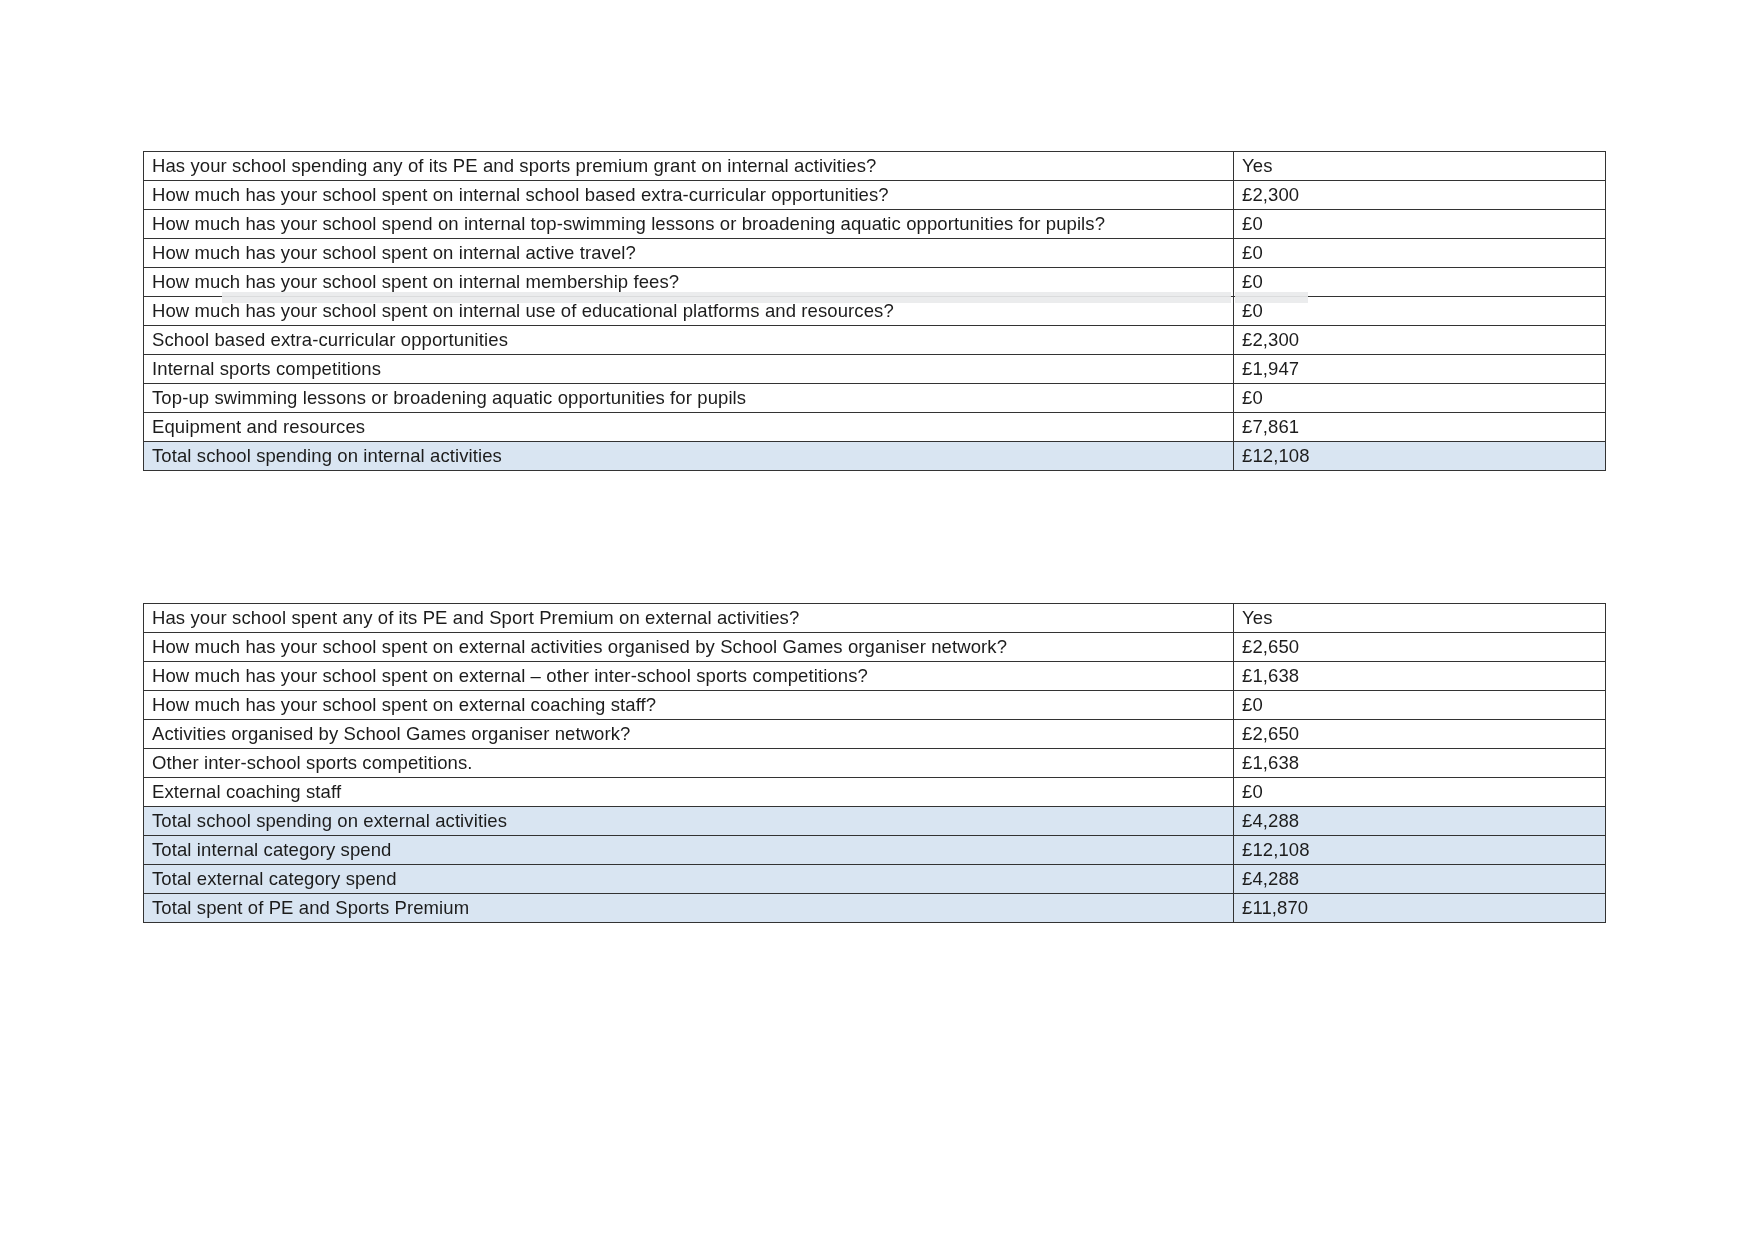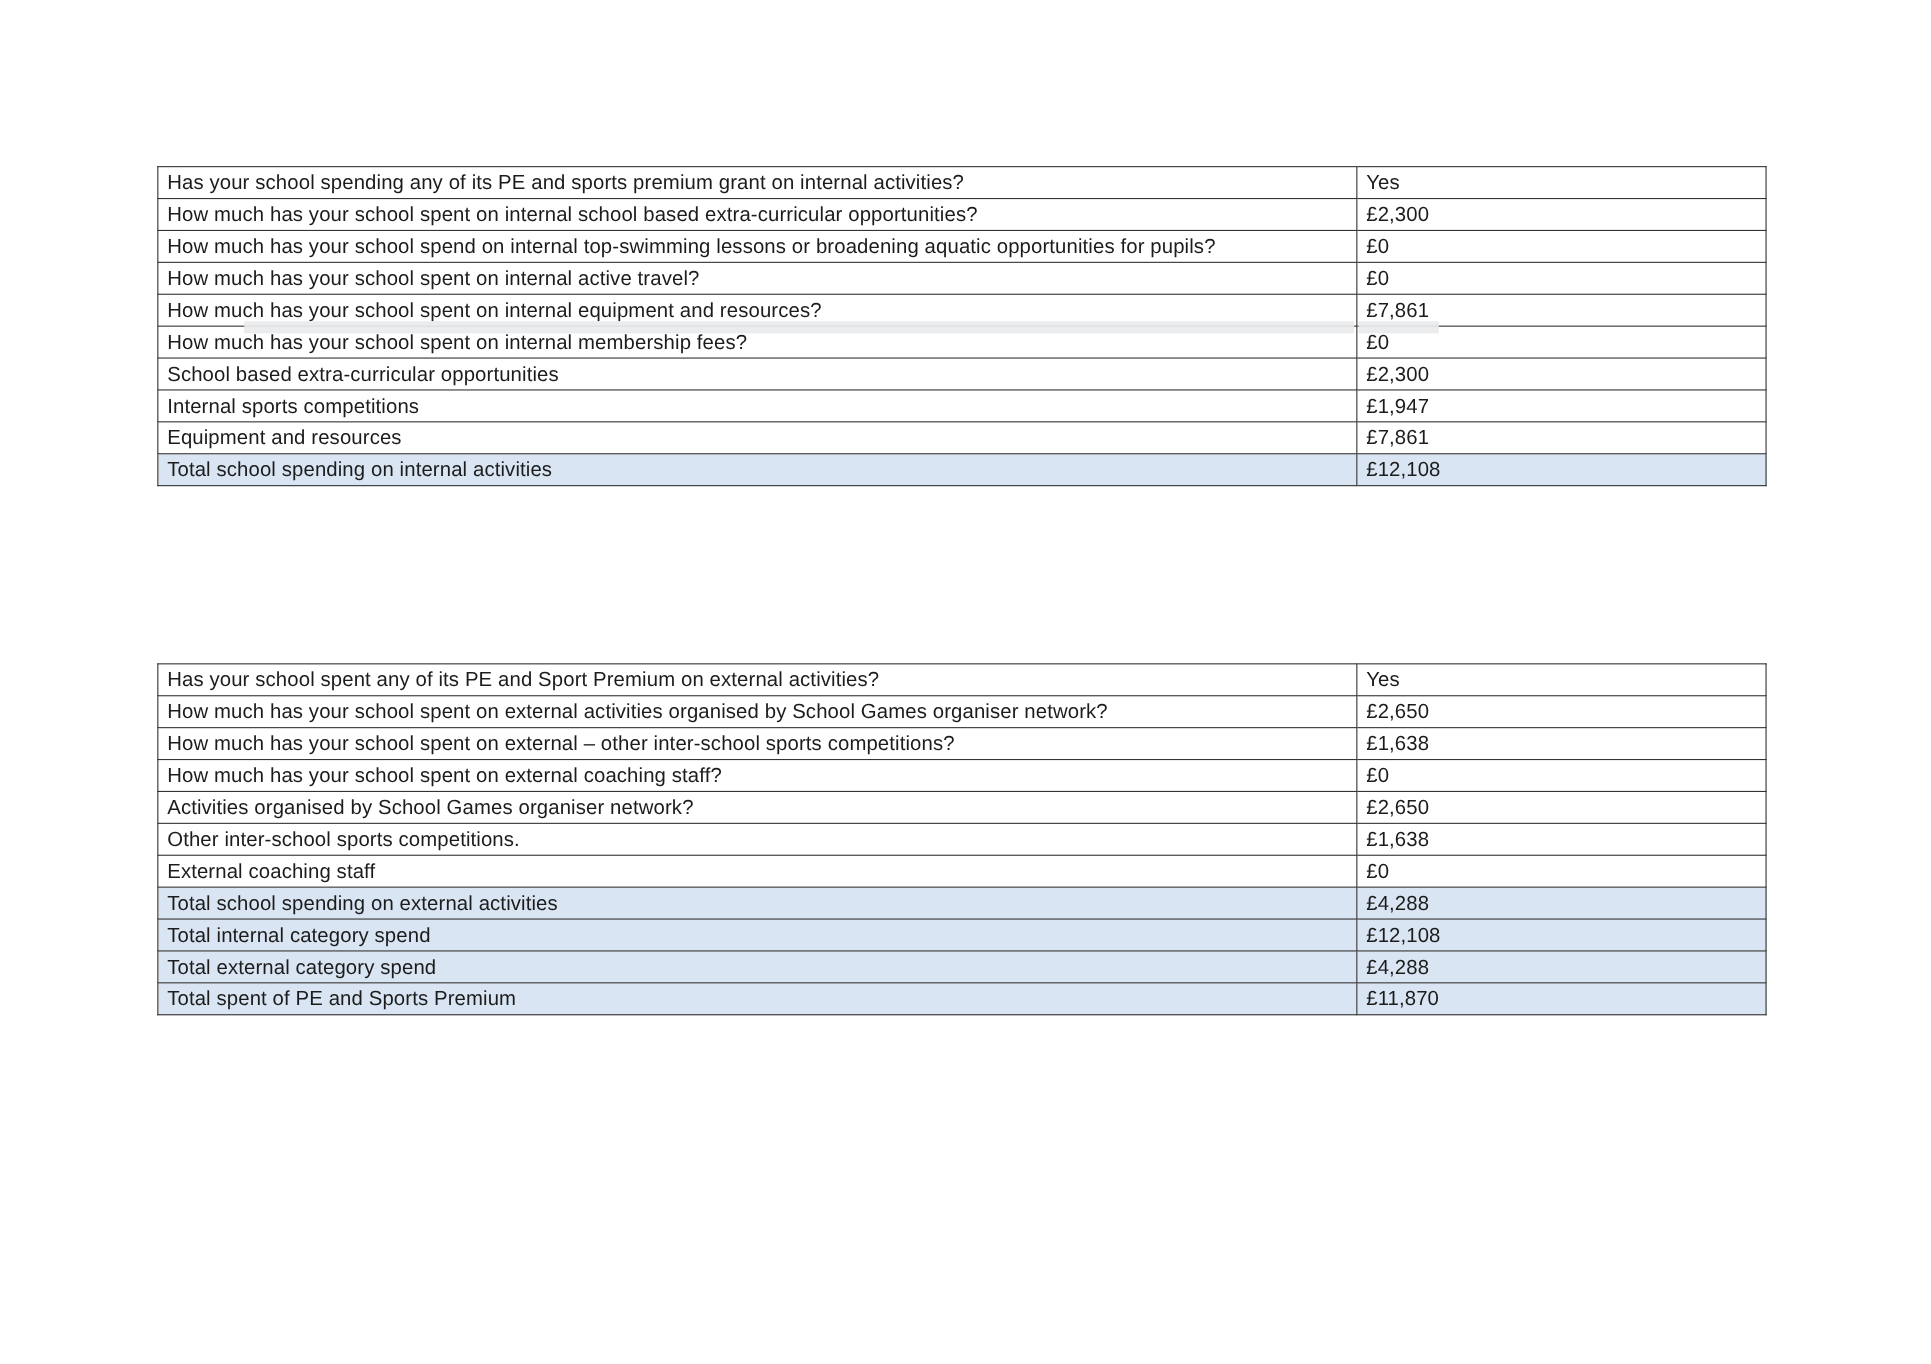--- a/index.html
+++ b/index.html
@@ -71,34 +71,38 @@
     </tr>
     <tr>
       <td class="q">How much has your school spend on internal top-swimming lessons or broadening aquatic opportunities for pupils?</td>
       <td class="v">£0</td>
     </tr>
     <tr>
       <td class="q">How much has your school spent on internal active travel?</td>
       <td class="v">£0</td>
     </tr>
     <tr>
-      <td class="q">How much has your school spent on internal equipment and resources?</td>
-      <td class="v">£7,861</td>
+      <td class="q">How much has your school spent on internal membership fees?</td>
+      <td class="v">£0</td>
     </tr>
     <tr>
-      <td class="q">How much has your school spent on internal membership fees?</td>
+      <td class="q">How much has your school spent on internal use of educational platforms and resources?</td>
       <td class="v">£0</td>
     </tr>
     <tr>
       <td class="q">School based extra-curricular opportunities</td>
       <td class="v">£2,300</td>
     </tr>
     <tr>
       <td class="q">Internal sports competitions</td>
       <td class="v">£1,947</td>
+    </tr>
+    <tr>
+      <td class="q">Top-up swimming lessons or broadening aquatic opportunities for pupils</td>
+      <td class="v">£0</td>
     </tr>
     <tr>
       <td class="q">Equipment and resources</td>
       <td class="v">£7,861</td>
     </tr>
     <tr class="total">
       <td class="q">Total school spending on internal activities</td>
       <td class="v">£12,108</td>
     </tr>
   </tbody>

